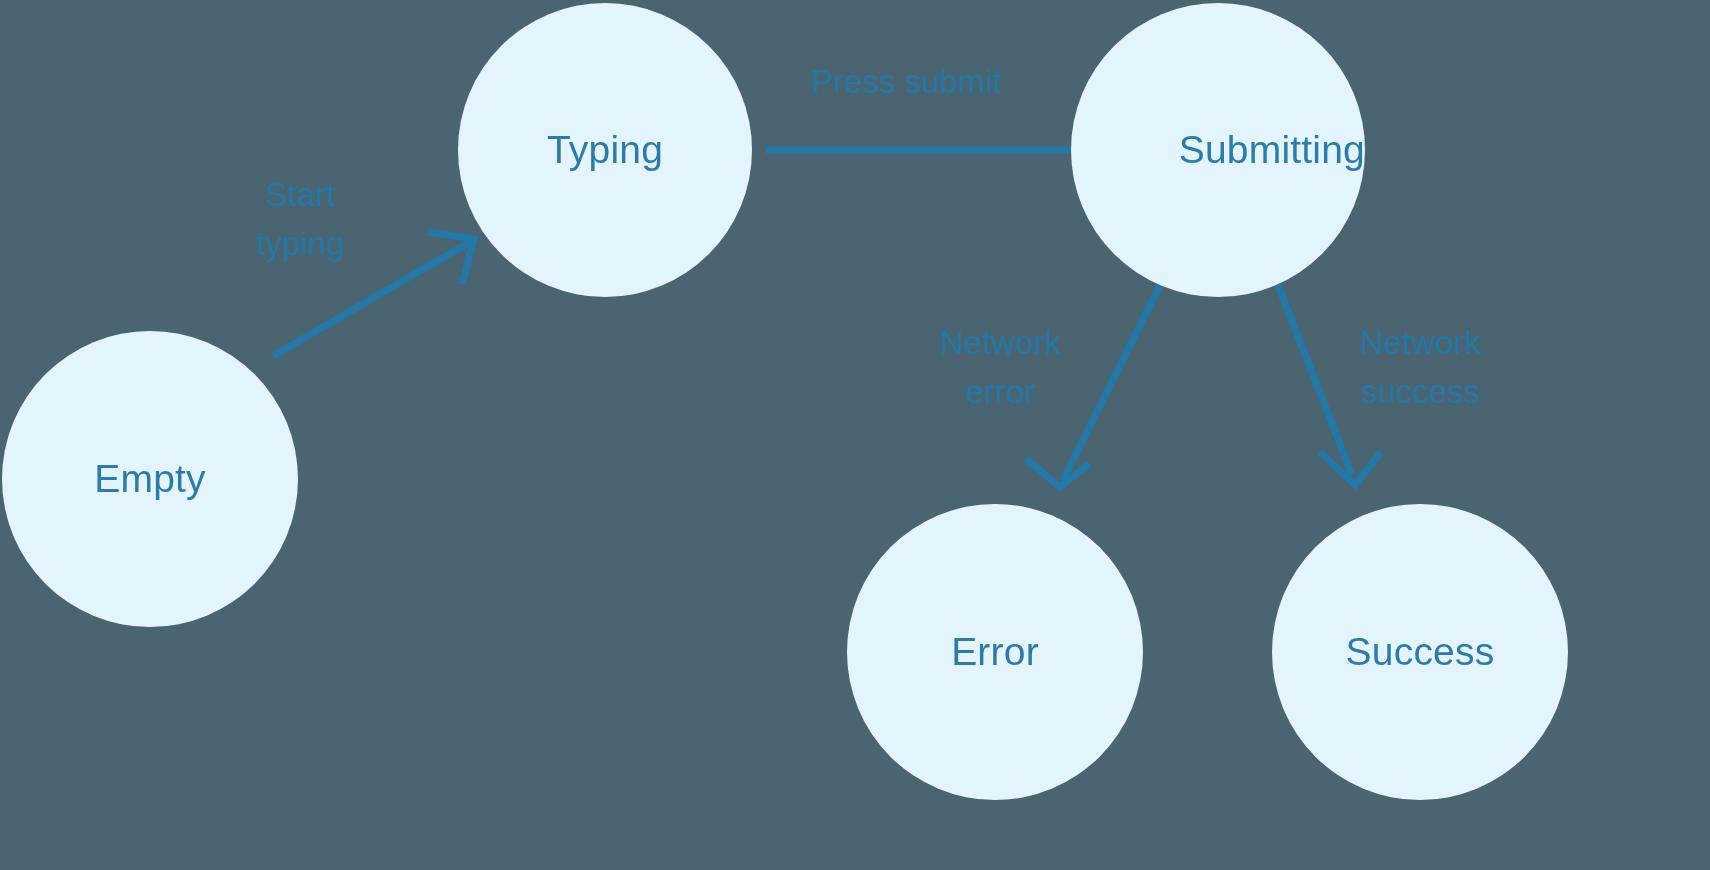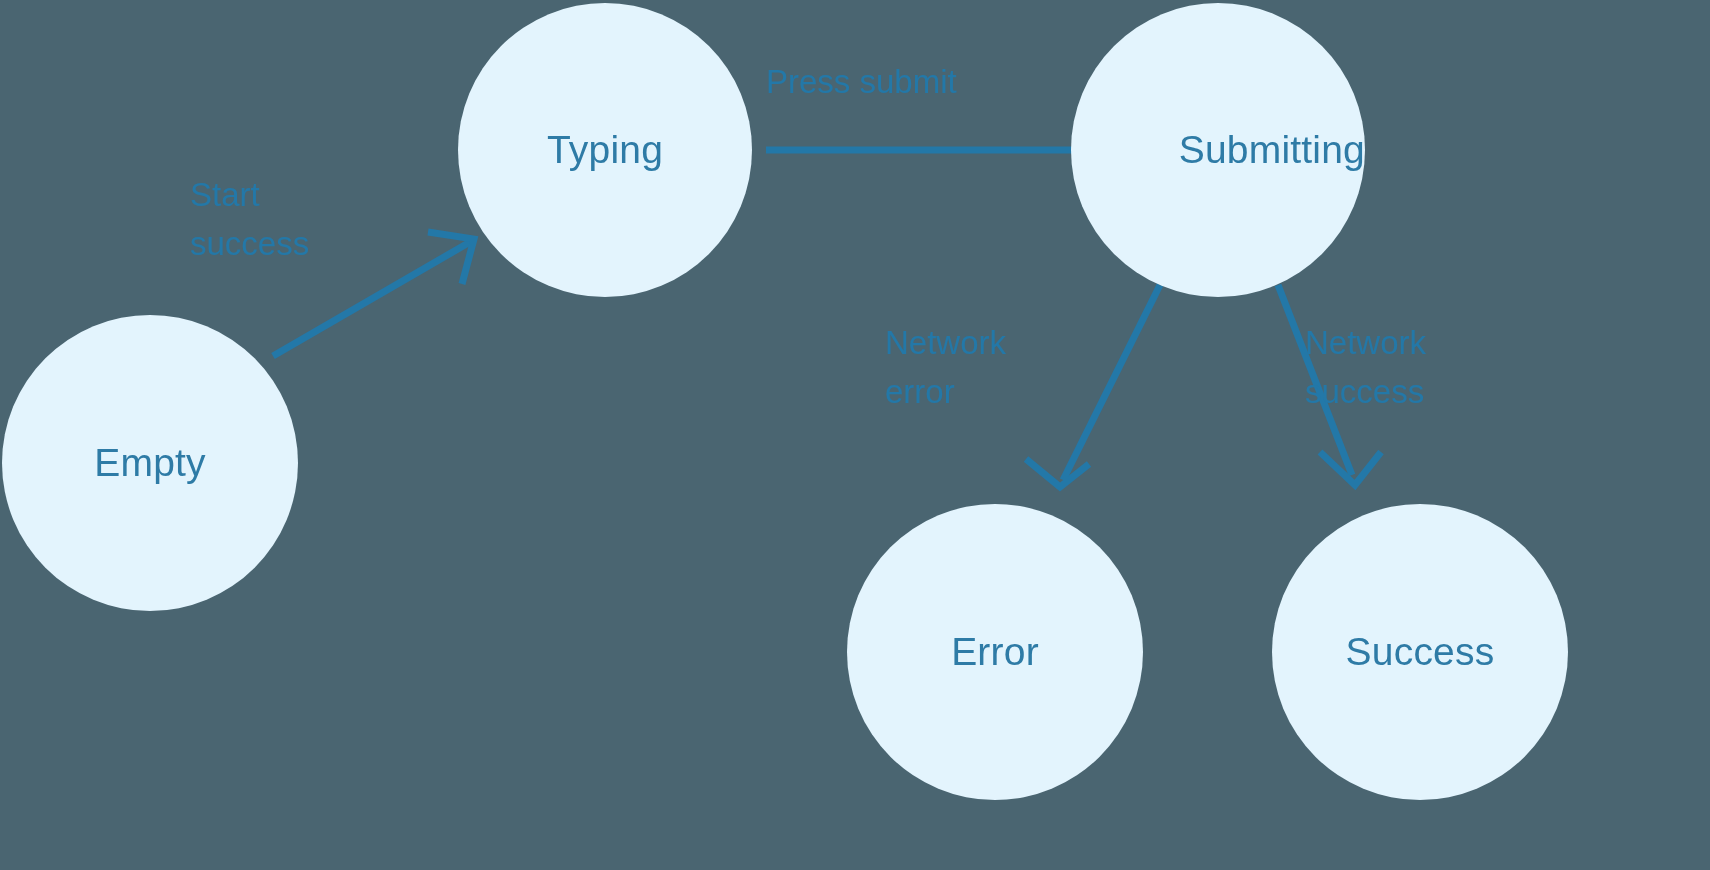--- a/index.html
+++ b/index.html
@@ -41,21 +41,21 @@
     white-space: nowrap;
     text-align: center;
   }
   .edge-label {
     position: absolute;
     color: #2378a8;
     font-size: 33px;
     line-height: 49px;
     font-weight: 400;
     white-space: nowrap;
-    text-align: left;
+    text-align: center;
   }
   .edge-label.two-line {
     white-space: pre-line;
   }
 </style>
 </head>
 <body>
 
 <div id="diagram-root">
 
@@ -75,42 +75,42 @@
       <line x1="1160" y1="285" x2="1063" y2="480" stroke="#2378a8" stroke-width="7" stroke-linecap="butt"></line>
       <polyline points="1026,459 1060,487 1089,464" fill="none" stroke="#2378a8" stroke-width="7" stroke-linecap="butt" stroke-linejoin="miter"></polyline>
     </g>
 
     <g>
       <line x1="1278" y1="285" x2="1352" y2="475" stroke="#2378a8" stroke-width="7" stroke-linecap="butt"></line>
       <polyline points="1320,452 1355,485 1381,452" fill="none" stroke="#2378a8" stroke-width="7" stroke-linecap="butt" stroke-linejoin="miter"></polyline>
     </g>
   </svg>
 
-  <div class="state-node" style="left:2px; top:315px; width:296px; height:296px;">
+  <div class="state-node" style="left:2px; top:331px; width:296px; height:296px;">
     <span class="state-node-label">Empty</span>
   </div>
 
   <div class="state-node" style="left:458px; top:3px; width:294px; height:294px;">
     <span class="state-node-label">Typing</span>
   </div>
 
   <div class="state-node" style="left:1071px; top:3px; width:294px; height:294px;justify-content:flex-end;">
     <span class="state-node-label">Submitting</span>
   </div>
 
   <div class="state-node" style="left:847px; top:504px; width:296px; height:296px;">
     <span class="state-node-label">Error</span>
   </div>
 
   <div class="state-node" style="left:1272px; top:504px; width:296px; height:296px;">
     <span class="state-node-label">Success</span>
   </div>
 
   <div class="edge-label two-line" style="left:190px; top:170px; width:220px;">Start
-success</div>
+typing</div>
 
   <div class="edge-label" style="left:766px; top:57px; width:280px;">Press submit</div>
 
   <div class="edge-label two-line" style="left:885px; top:318px; width:230px;">Network
 error</div>
 
   <div class="edge-label two-line" style="left:1305px; top:318px; width:230px;">Network
 success</div>
 
 </div>

